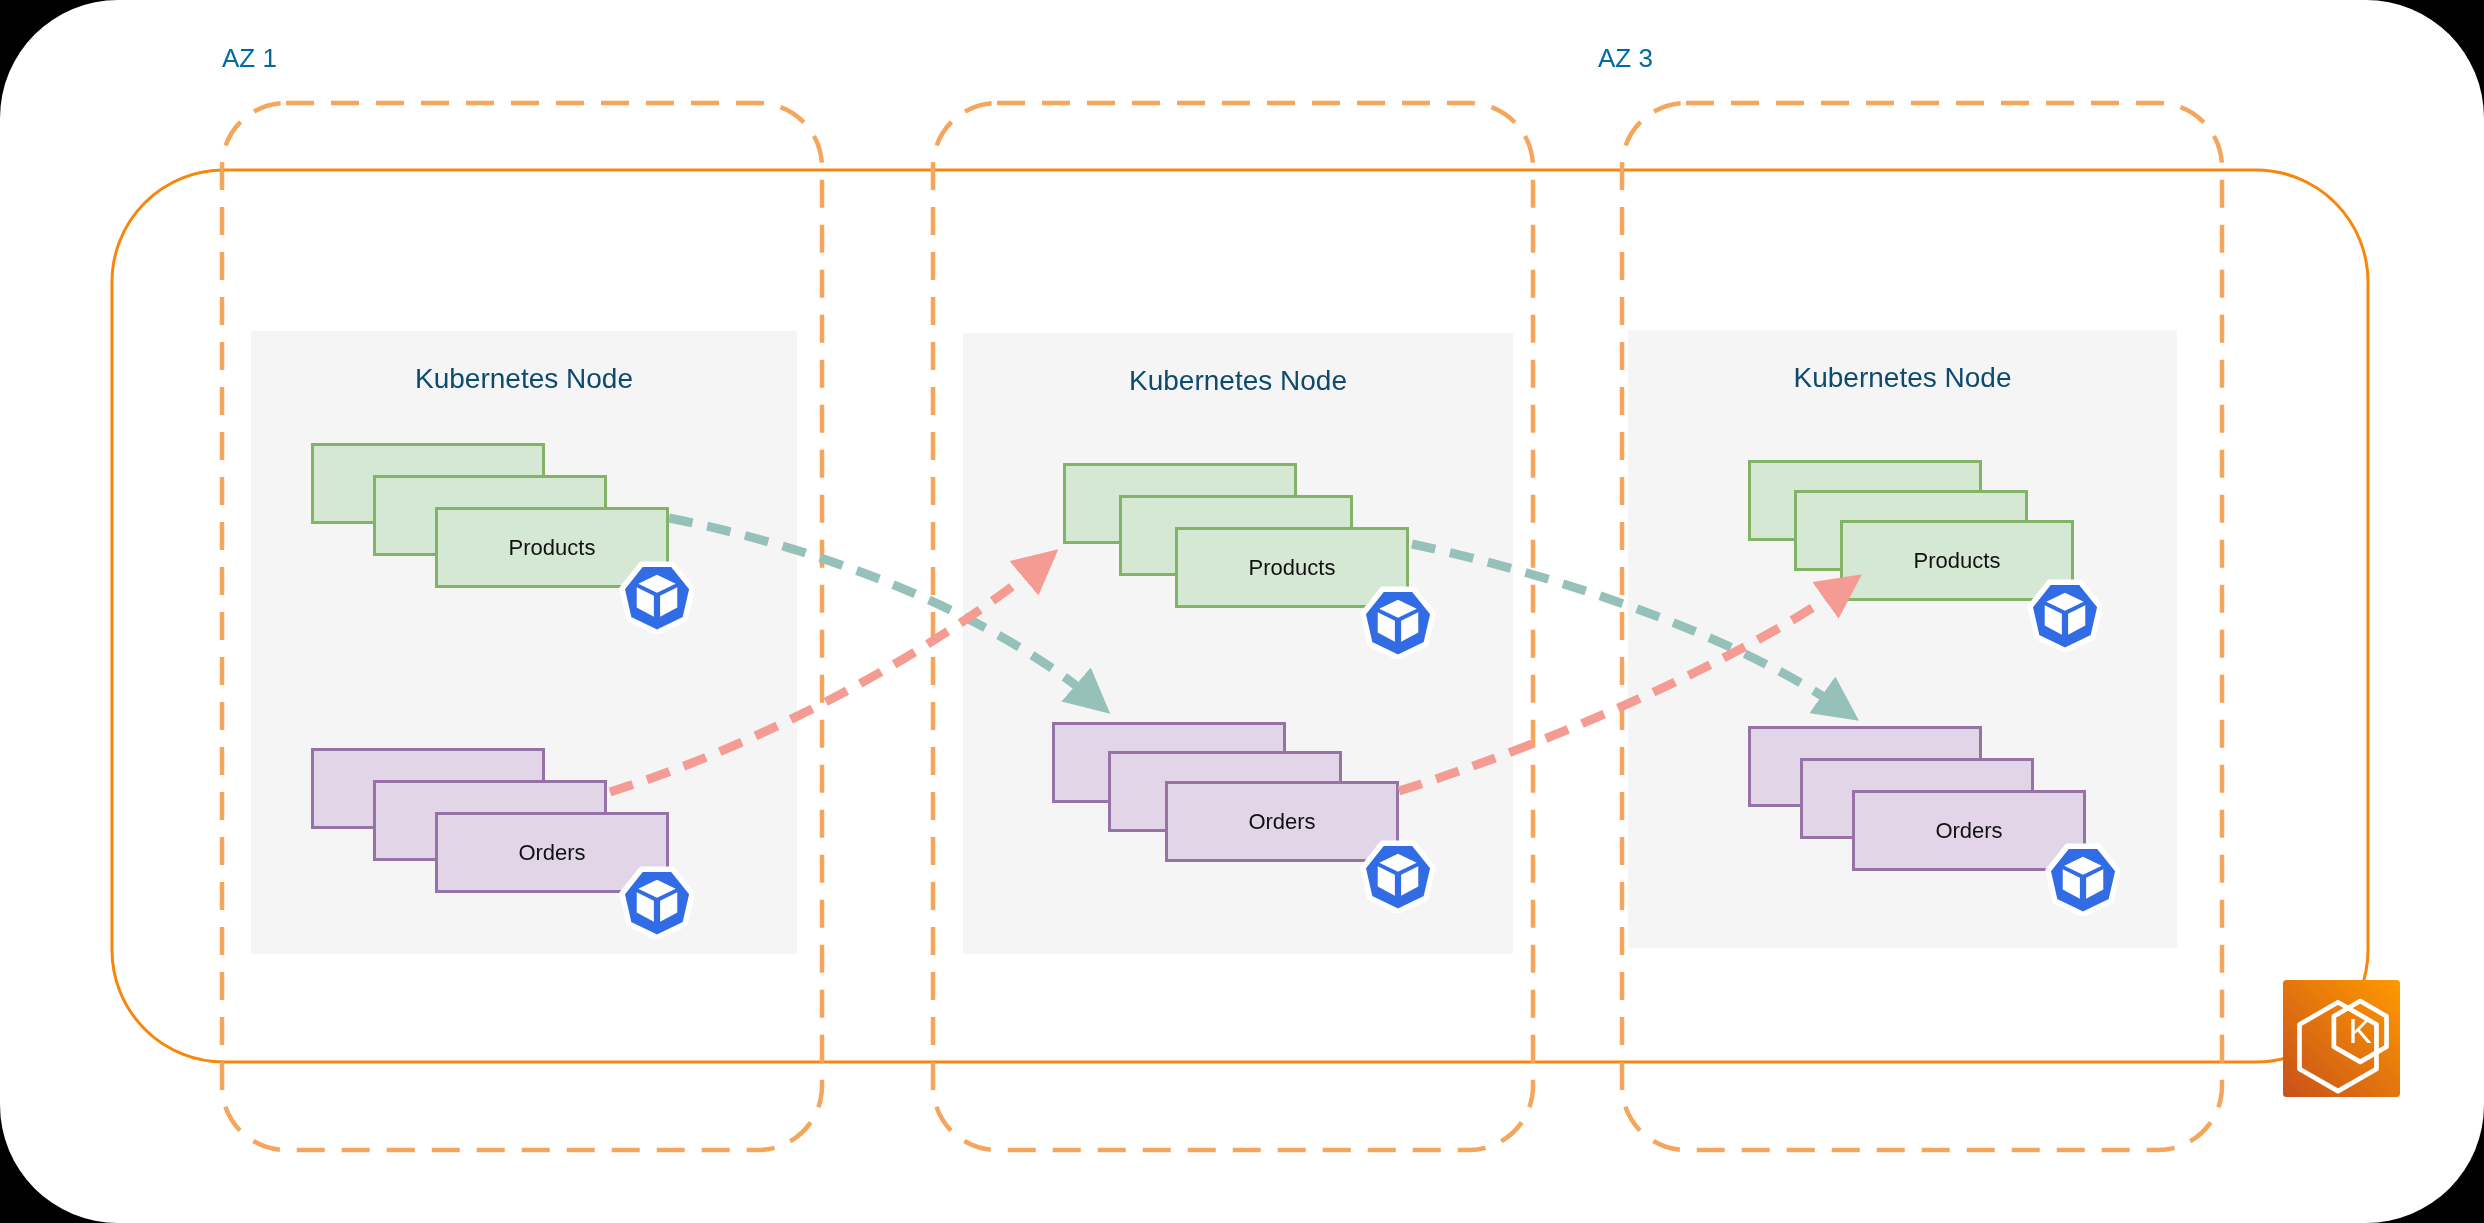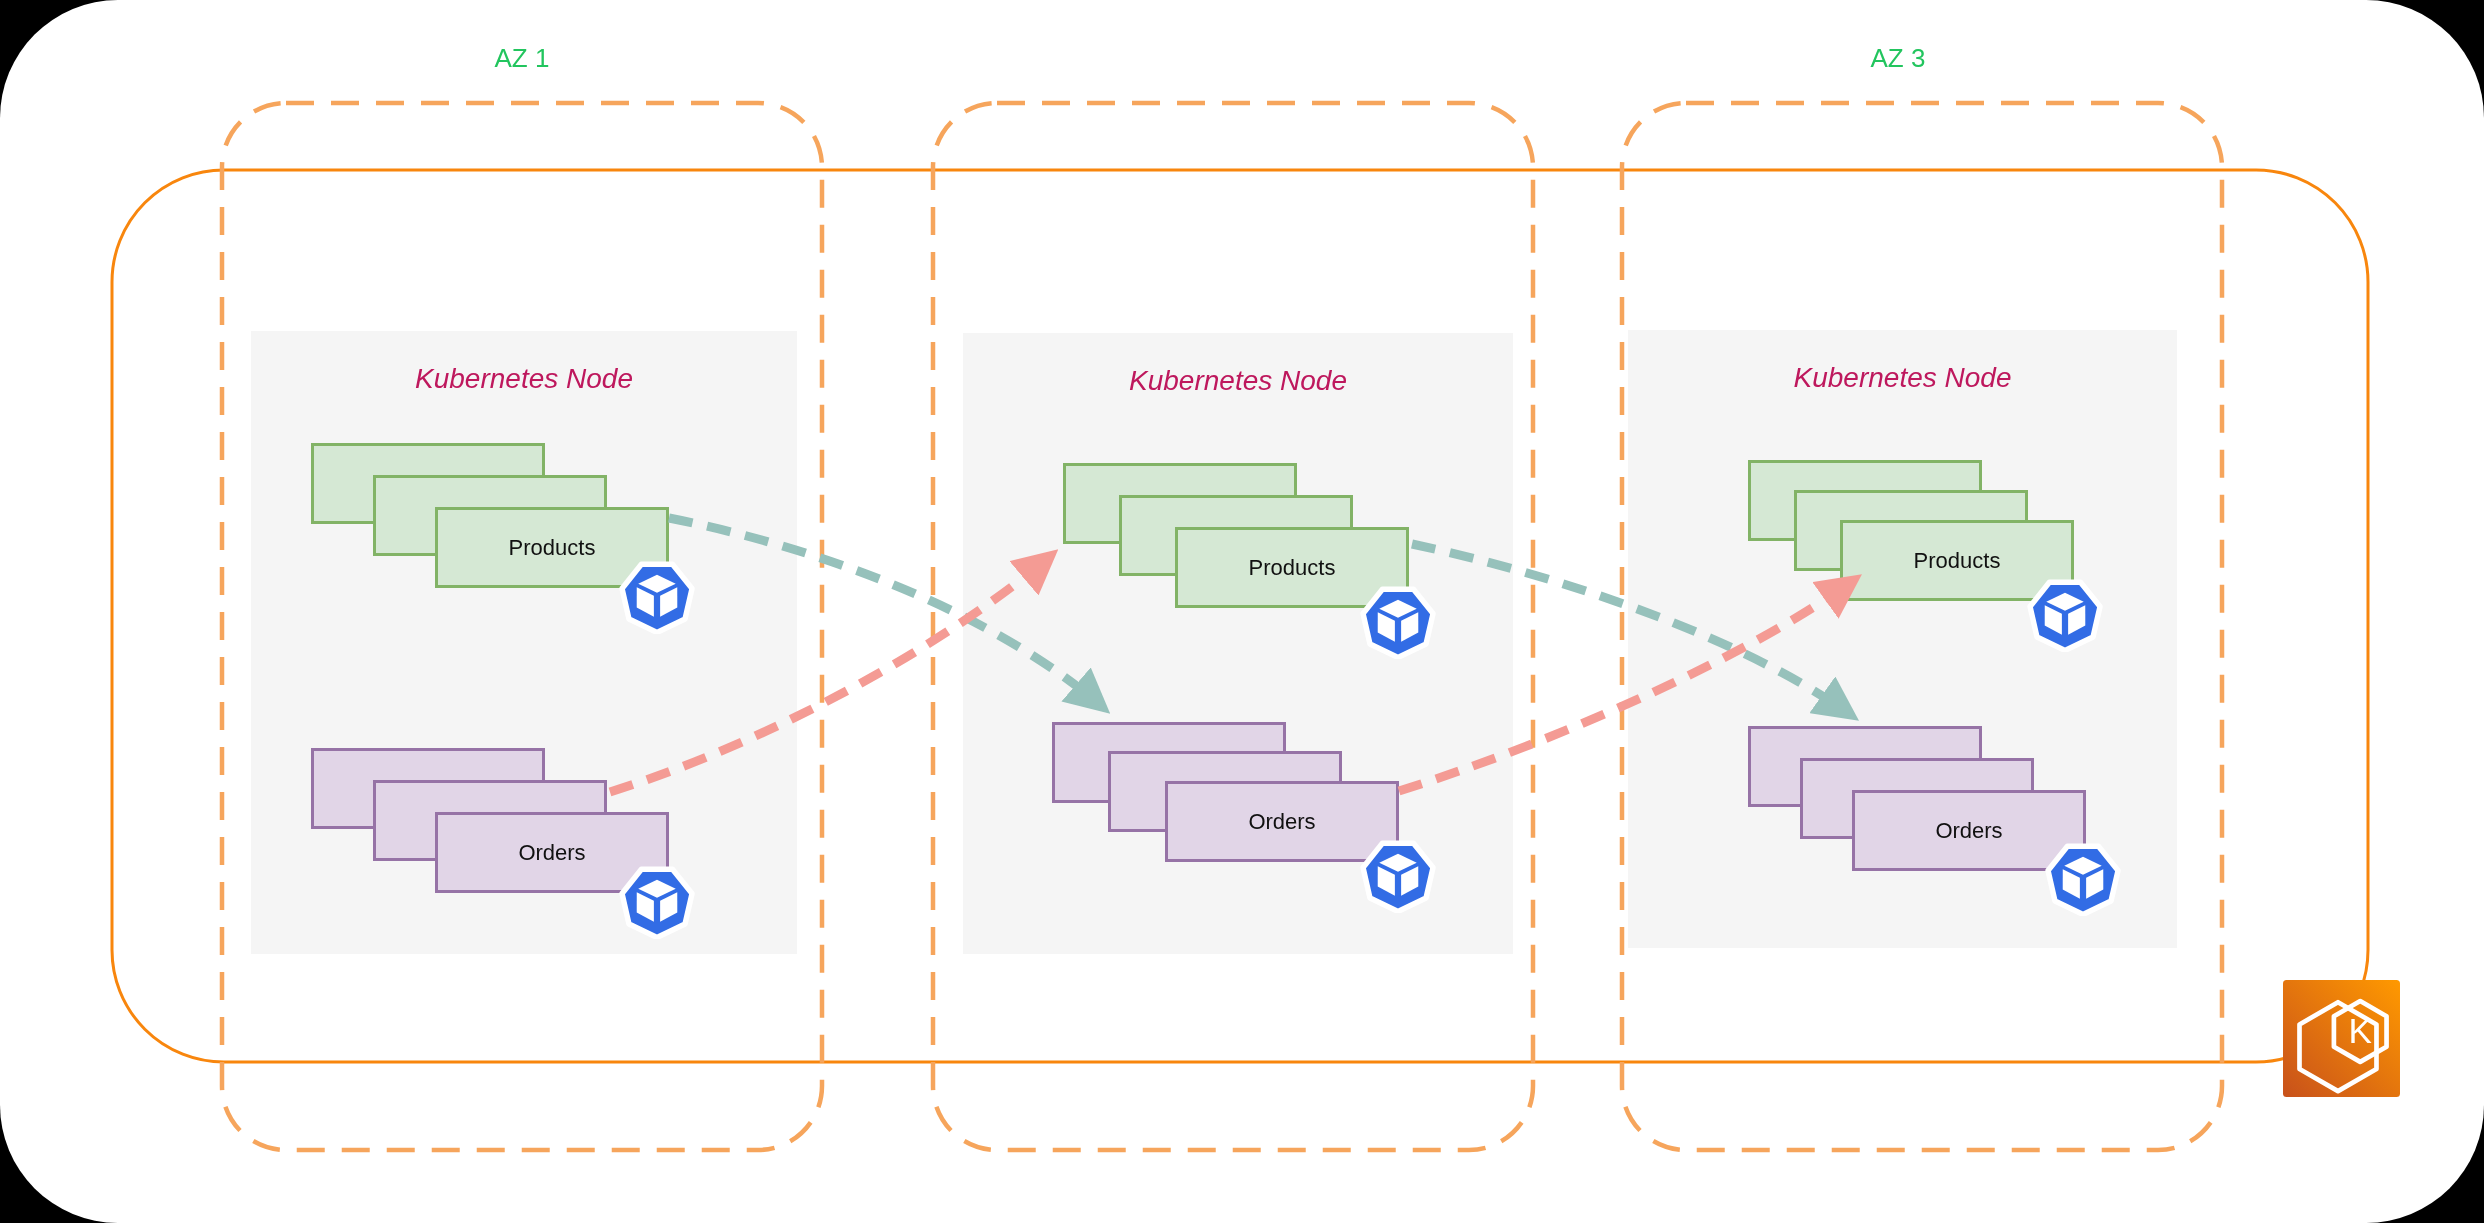--- a/index.html
+++ b/index.html
@@ -4,29 +4,29 @@
 <style>
   html,body{margin:0;padding:0;background:#000;}
   #stage{position:relative;width:2484px;height:1223px;background:#000;overflow:hidden;
          font-family:"Liberation Sans", sans-serif;}
   #canvas{position:absolute;inset:0;background:#ffffff;border-radius:118px;}
   svg.layer{position:absolute;left:0;top:0;width:2484px;height:1223px;}
 
   
   .az{position:absolute;top:103px;width:600px;height:1047px;}
   .az1{left:222px;} .az2{left:933px;} .az3{left:1598px;}
-  .az-label{position:absolute;top:-60px;left:0;right:0;text-align:center;
-            font-size:26px;color:#22c55e;}
+  .az-label{position:absolute;top:-60px;left:0;right:0;
+            font-size:26px;color:#0369a1;}
 
   
   .node{position:absolute;background:#F5F5F5;}
   .az1 .node{left:29px;top:228px;width:546px;height:623px;}
   .az2 .node{left:30px;top:230px;width:550px;height:621px;}
   .az3 .node{left:30px;top:227px;width:549px;height:618px;}
-  .node-title{padding-top:32px;text-align:center;font-size:28px;color:#be185d;font-style:italic;}
+  .node-title{padding-top:32px;text-align:center;font-size:28px;color:#0c4a6e;}
 
   
   .pod-box{position:absolute;width:234px;height:81px;box-sizing:border-box;
            display:flex;align-items:center;justify-content:center;font-size:22px;color:#111;}
   .pod-box.green{background:#D5E8D4;border:3px solid #82B366;}
   .pod-box.purple{background:#E1D5E7;border:3px solid #9673A6;}
 
   .az1 .g1{left:89px; top:340px;} .az1 .g2{left:151px;top:372px;} .az1 .g3{left:213px;top:404px;}
   .az1 .p1{left:89px; top:645px;} .az1 .p2{left:151px;top:677px;} .az1 .p3{left:213px;top:709px;}
   .az2 .g1{left:130px;top:360px;} .az2 .g2{left:186px;top:392px;} .az2 .g3{left:242px;top:424px;}

